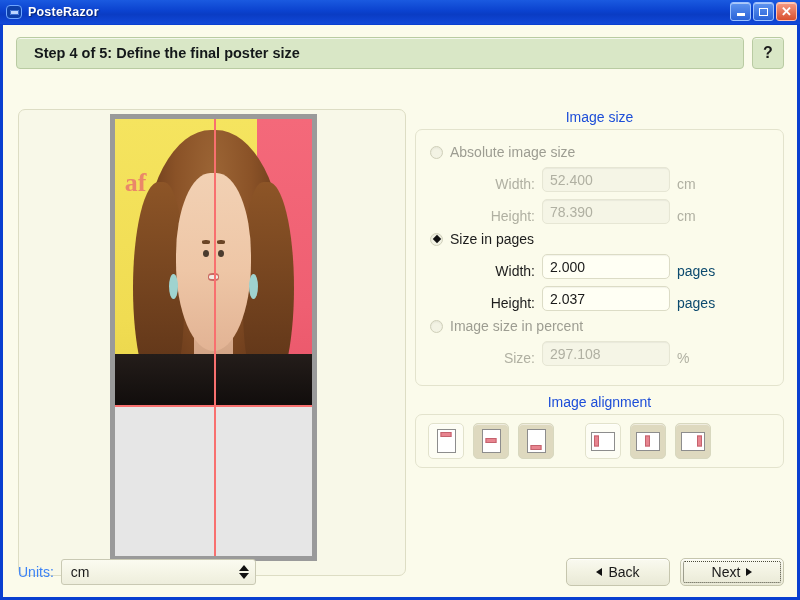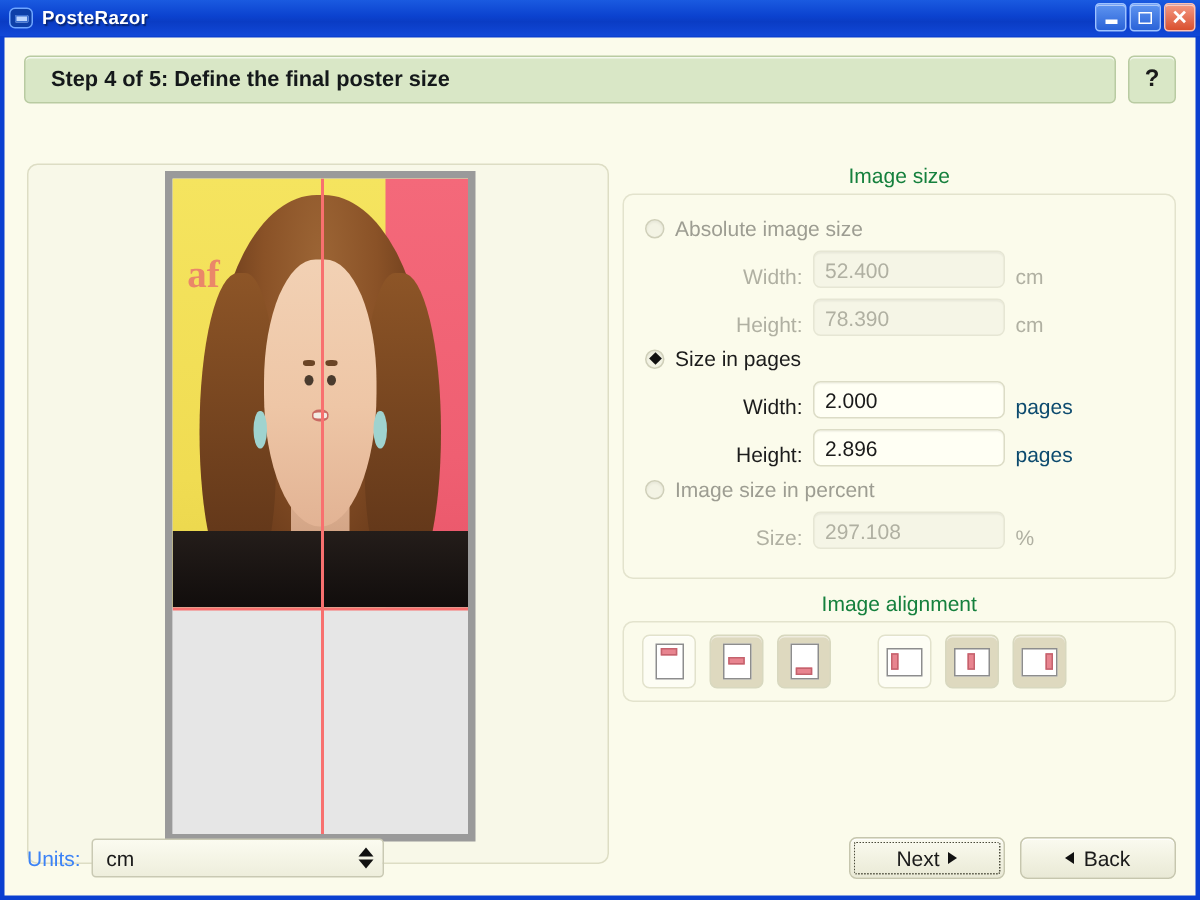--- a/index.html
+++ b/index.html
@@ -123,21 +123,21 @@
   .poster-empty { position:absolute; left:0; bottom:0; width:100%; height:34.5%; background:#e6e6e6; }
 
   .guide-v { position:absolute; left:50%; top:0; width:2px; height:100%; background:#f8706f; }
   .guide-h { position:absolute; left:0; top:65.5%; width:100%; height:2px; background:#f8706f; }
 
   
   .right-col { position:absolute; left:412px; top:84px; width:369px; }
 
   .grp { position:relative; margin-bottom:8px; }
   .grp-title {
-    text-align:center; font-size:14px; color:#15803d; padding-bottom:4px;
+    text-align:center; font-size:14px; color:#1d4ed8; padding-bottom:4px;
   }
   .grp-box {
     border:1px solid #e3e3cd; border-radius:7px; background:#fbfbeb;
     padding:10px 14px 12px 14px;
   }
 
   .radio-row { display:flex; align-items:center; gap:7px; margin:4px 0 6px 0; }
   .radio {
     width:13px; height:13px; border-radius:50%; background:#f3f3e4;
     border:1px solid #cfcfb9; display:flex; align-items:center; justify-content:center;
@@ -296,21 +296,21 @@
           </div>
 
           <div class="field-row">
             <span class="field-label">Width:</span>
             <span class="field-input">2.000</span>
             <span class="field-unit">pages</span>
           </div>
 
           <div class="field-row">
             <span class="field-label">Height:</span>
-            <span class="field-input">2.896</span>
+            <span class="field-input">2.037</span>
             <span class="field-unit">pages</span>
           </div>
 
           <div class="radio-row dim">
             <span class="radio"></span>
             <span class="radio-label">Image size in percent</span>
           </div>
 
           <div class="field-row dim">
             <span class="field-label">Size:</span>
@@ -365,25 +365,25 @@
         <span class="units-label">Units:</span>
         <span class="units-select">
           <span>cm</span>
           <span class="spin">
               <i class="up"></i>
               <i class="dn"></i>
             </span>
         </span>
       </div>
       <div class="nav-btns">
+        <div class="nav-btn">
+          <i class="arrow-l"></i>
+          <span>Back</span>
+        </div>
         <div class="nav-btn focus">
           <span>Next</span>
           <i class="arrow-r"></i>
         </div>
-        <div class="nav-btn">
-          <i class="arrow-l"></i>
-          <span>Back</span>
-        </div>
       </div>
     </div>
 
   </div>
 </div>
 
 </body></html>

